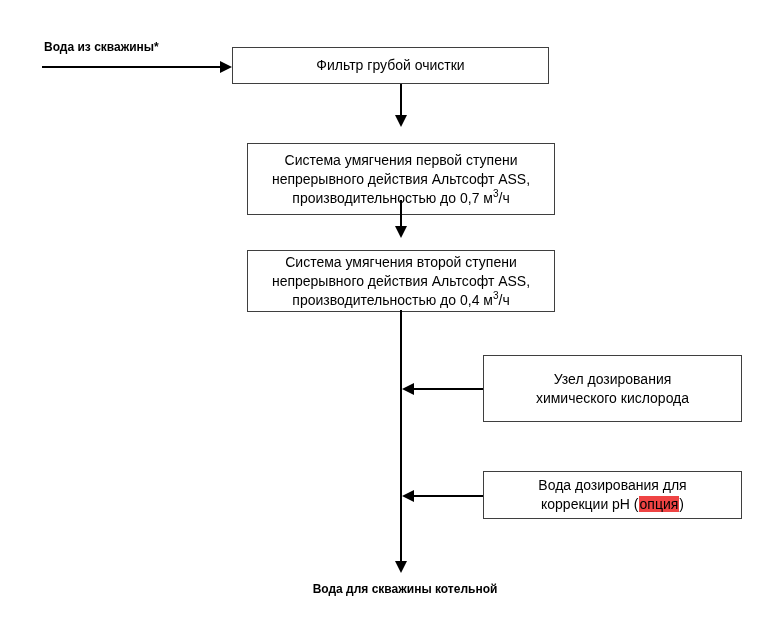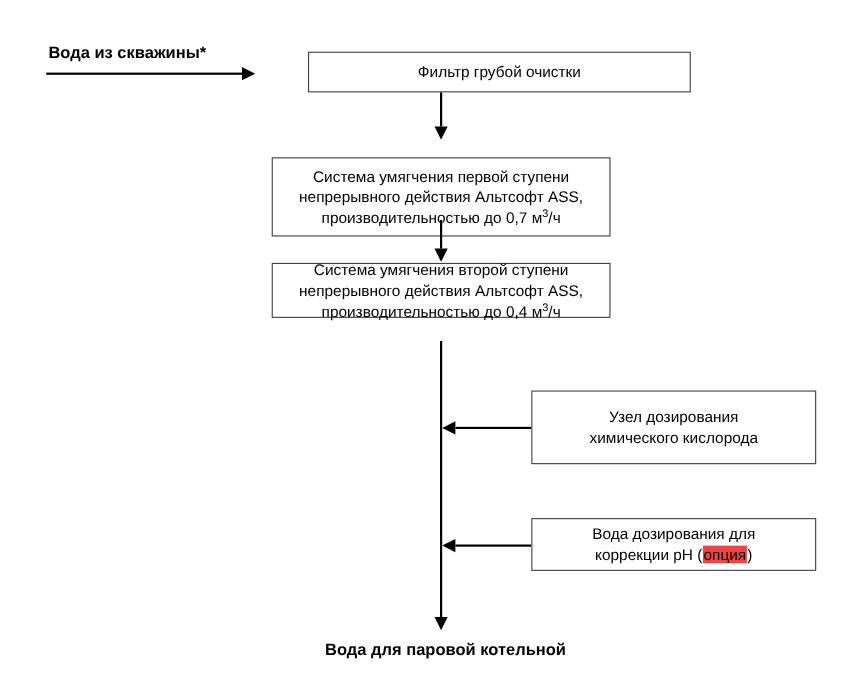--- a/index.html
+++ b/index.html
@@ -48,21 +48,21 @@
     border-bottom: 6px solid transparent;
     border-right: 12px solid #000000;
   }
   .ah-down {
     border-left: 6px solid transparent;
     border-right: 6px solid transparent;
     border-top: 12px solid #000000;
   }
   .label {
     position: absolute;
-    font-size: 15px;
+    font-size: 12px;
     font-weight: bold;
     white-space: nowrap;
   }
   .src-label {
     left: 44px;
     top: 40px;
   }
   .out-label {
     left: 405px;
     top: 582px;
@@ -81,39 +81,39 @@
 </head>
 <body>
 
 <div class="canvas">
 
   <div class="label src-label">Вода из скважины*</div>
 
   <div class="line" style="left:42px; top:66px; width:178px; height:2px;"></div>
   <div class="ah ah-right" style="left:220px; top:61px;"></div>
 
-  <div class="box" style="left:232px; top:47px; width:348px; height:37px;margin-left:48px;">
+  <div class="box" style="left:232px; top:47px; width:317px; height:37px;">
     <div>Фильтр грубой очистки</div>
   </div>
 
   <div class="line" style="left:400px; top:84px; width:2px; height:31px;"></div>
   <div class="ah ah-down" style="left:395px; top:115px;"></div>
 
   <div class="box" style="left:247px; top:143px; width:308px; height:72px;">
     <div>Система умягчения первой ступени</div>
     <div>непрерывного действия Альтсофт ASS,</div>
     <div>
       <span>производительностью до 0,7 м</span><sup class="cube">3</sup><span>/ч</span>
     </div>
   </div>
 
   <div class="line" style="left:400px; top:200px; width:2px; height:26px;"></div>
   <div class="ah ah-down" style="left:395px; top:226px;"></div>
 
-  <div class="box" style="left:247px; top:239px; width:308px; height:50px;">
+  <div class="box" style="left:247px; top:250px; width:308px; height:62px;">
     <div>Система умягчения второй ступени</div>
     <div>непрерывного действия Альтсофт ASS,</div>
     <div>
       <span>производительностью до 0,4 м</span><sup class="cube">3</sup><span>/ч</span>
     </div>
   </div>
 
   <div class="line" style="left:400px; top:310px; width:2px; height:251px;"></div>
   <div class="ah ah-down" style="left:395px; top:561px;"></div>
 
@@ -128,15 +128,15 @@
   <div class="ah ah-left" style="left:402px; top:490px;"></div>
   <div class="line" style="left:414px; top:495px; width:69px; height:2px;"></div>
 
   <div class="box" style="left:483px; top:471px; width:259px; height:48px;">
     <div>Вода дозирования для</div>
     <div>
       <span>коррекции pH (</span><span class="hl" style="background: #ef4444;">опция</span><span>)</span>
     </div>
   </div>
 
-  <div class="label out-label">Вода для паровой котельной</div>
+  <div class="label out-label">Вода для скважины котельной</div>
 
 </div>
 
 </body></html>

